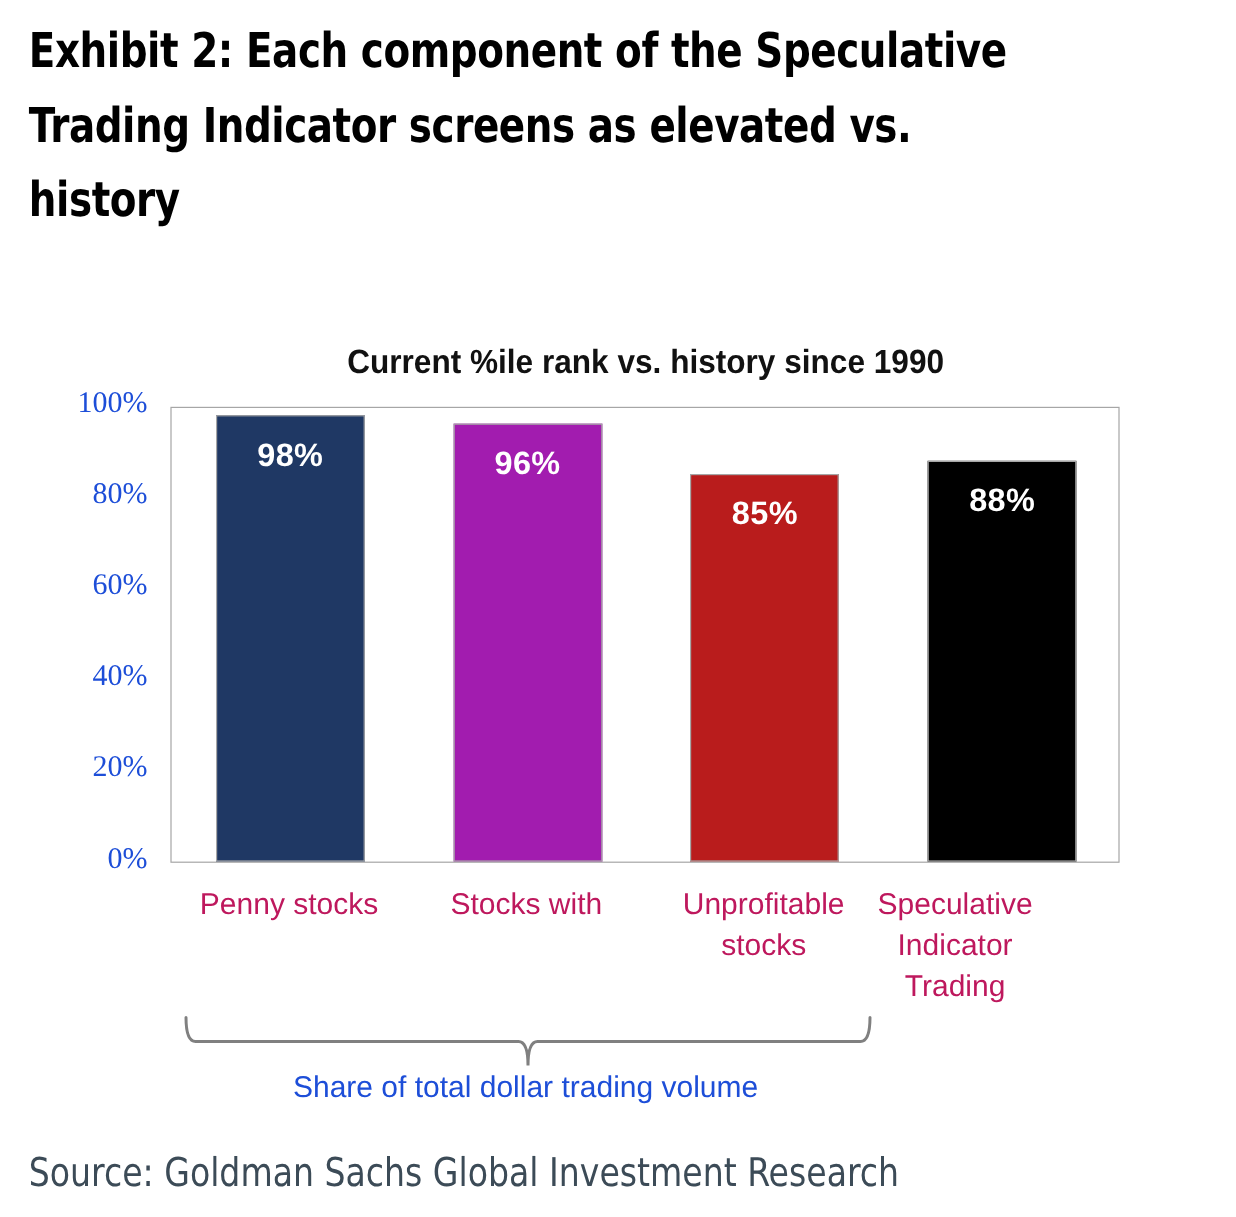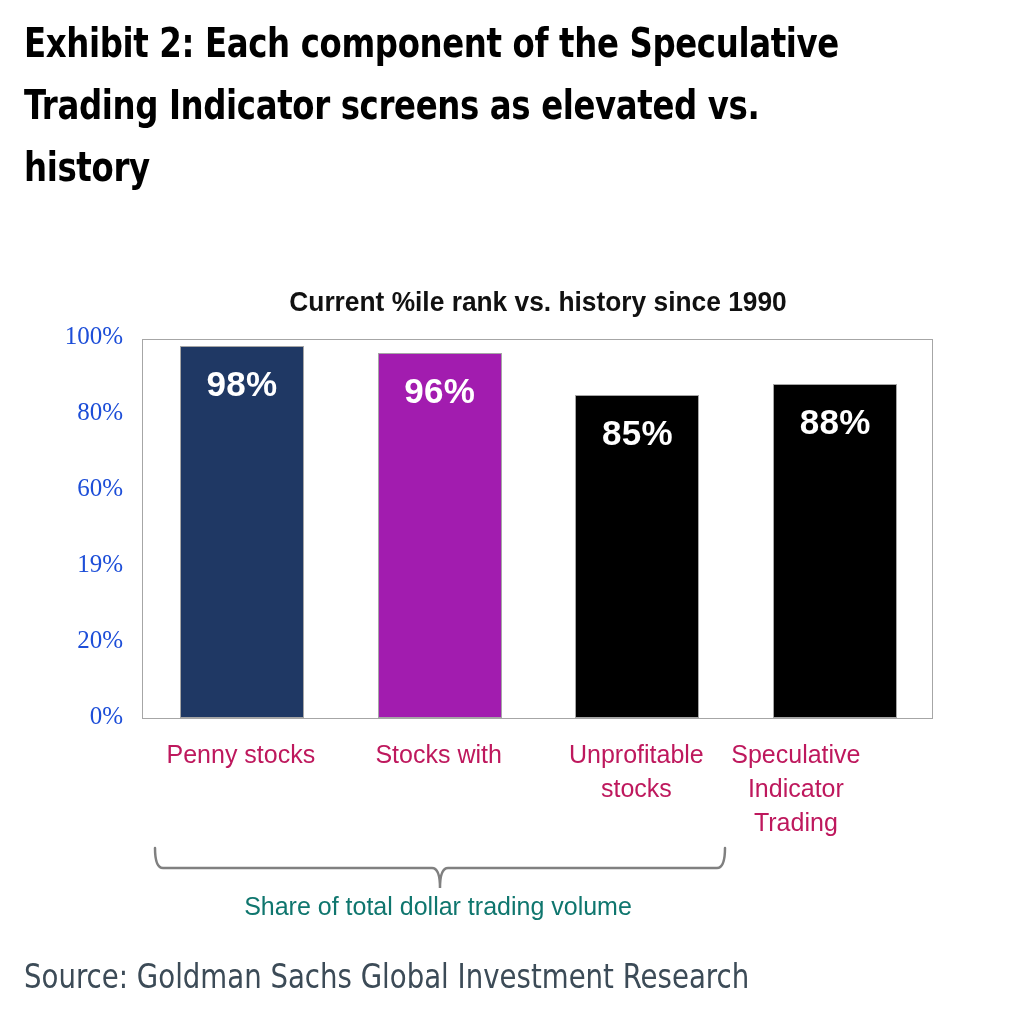--- a/index.html
+++ b/index.html
@@ -85,21 +85,21 @@
     border: 1.5px solid #a6a6a6;
     box-sizing: border-box;
     display: flex;
     justify-content: center;
     align-items: flex-start;
   }
   .bar-value {
     margin-top: 17px;
     font-family: "Liberation Sans", sans-serif;
     font-weight: bold;
-    font-size: 35px;
+    font-size: 27px;
     color: #ffffff;
     letter-spacing: 0.3px;
     white-space: nowrap;
   }
 
   .cat-label {
     position: absolute;
     top: 737px;
     text-align: center;
     font-family: "Liberation Sans", sans-serif;
@@ -117,21 +117,21 @@
     height: 50px;
   }
   #brace-label {
     position: absolute;
     left: 148px;
     top: 892px;
     width: 580px;
     text-align: center;
     font-family: "Liberation Sans", sans-serif;
     font-size: 25px;
-    color: #0f766e;
+    color: #1d4ed8;
     white-space: nowrap;
   }
 
   
   #source {
     position: absolute;
     left: 24px;
     top: 957px;
     font-family: "DejaVu Sans Condensed", "Liberation Sans Narrow", "Liberation Sans", sans-serif;
     font-size: 33px;
@@ -151,36 +151,36 @@
   <div id="chart-title">Current %ile rank vs. history since 1990</div>
 
   <div id="plot-area">
 
   <div class="bar" style="left: 36.875px; width: 124px; height: 372.4px; background: rgb(31, 56, 100);">
         <span class="bar-value">98%</span>
       </div>
       <div class="bar" style="left: 234.625px; width: 124px; height: 364.8px; background: #a21caf;">
         <span class="bar-value">96%</span>
       </div>
-      <div class="bar" style="left: 432.375px; width: 124px; height: 323px; background: #000000;">
+      <div class="bar" style="left: 432.375px; width: 124px; height: 323px; background: #b91c1c;">
         <span class="bar-value">85%</span>
       </div>
       <div class="bar" style="left: 630.125px; width: 124px; height: 334.4px; background: #000000;">
         <span class="bar-value">88%</span>
       </div>
     </div>
 
   <svg id="brace" viewBox="0 0 580 50" preserveAspectRatio="none">
     <path d="M 5 5 Q 5 25 13 25 L 282 25 Q 290 25 290 45 Q 290 25 298 25 L 567 25 Q 575 25 575 5" fill="none" stroke="#808080" stroke-width="2.5" stroke-linecap="round"></path>
   </svg>
 
   <div id="brace-label">Share of total dollar trading volume</div>
 <div class="y-tick-label" style="top: 702px;">0%</div>
     <div class="y-tick-label" style="top: 626px;">20%</div>
-    <div class="y-tick-label" style="top: 550px;">19%</div>
+    <div class="y-tick-label" style="top: 550px;">40%</div>
     <div class="y-tick-label" style="top: 474px;">60%</div>
     <div class="y-tick-label" style="top: 398px;">80%</div>
     <div class="y-tick-label" style="top: 322px;">100%</div>
     <div class="cat-label" style="left: 142px; width: 197.75px;">
       <div>Penny stocks</div>
     </div>
     <div class="cat-label" style="left: 339.75px; width: 197.75px;">
       <div>Stocks with</div>
     </div>
     <div class="cat-label" style="left: 537.5px; width: 197.75px;">

